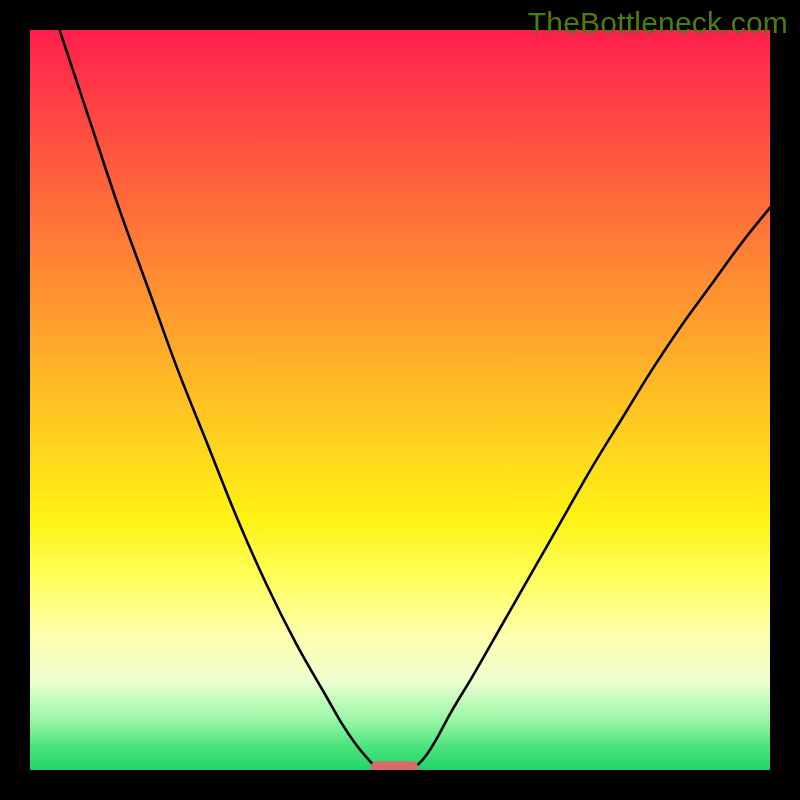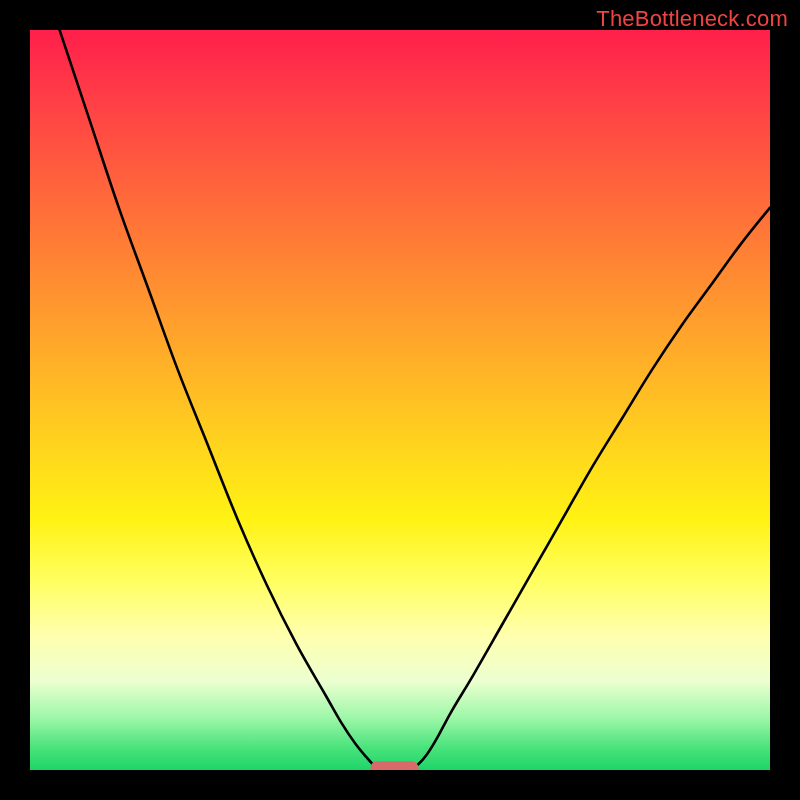--- a/index.html
+++ b/index.html
@@ -14,22 +14,22 @@
   .frame {
     position: relative;
     width: 800px;
     height: 800px;
     background: #000;
   }
   .watermark {
     position: absolute;
     top: 6px;
     right: 12px;
-    color: #ef4444;
-    font-size: 22px;
+    color: #4d7c0f;
+    font-size: 30px;
     letter-spacing: 0.2px;
     z-index: 10;
   }
   .plot {
     position: absolute;
     left: 30px;
     top: 30px;
     width: 740px;
     height: 740px;
     background: linear-gradient(to bottom,

